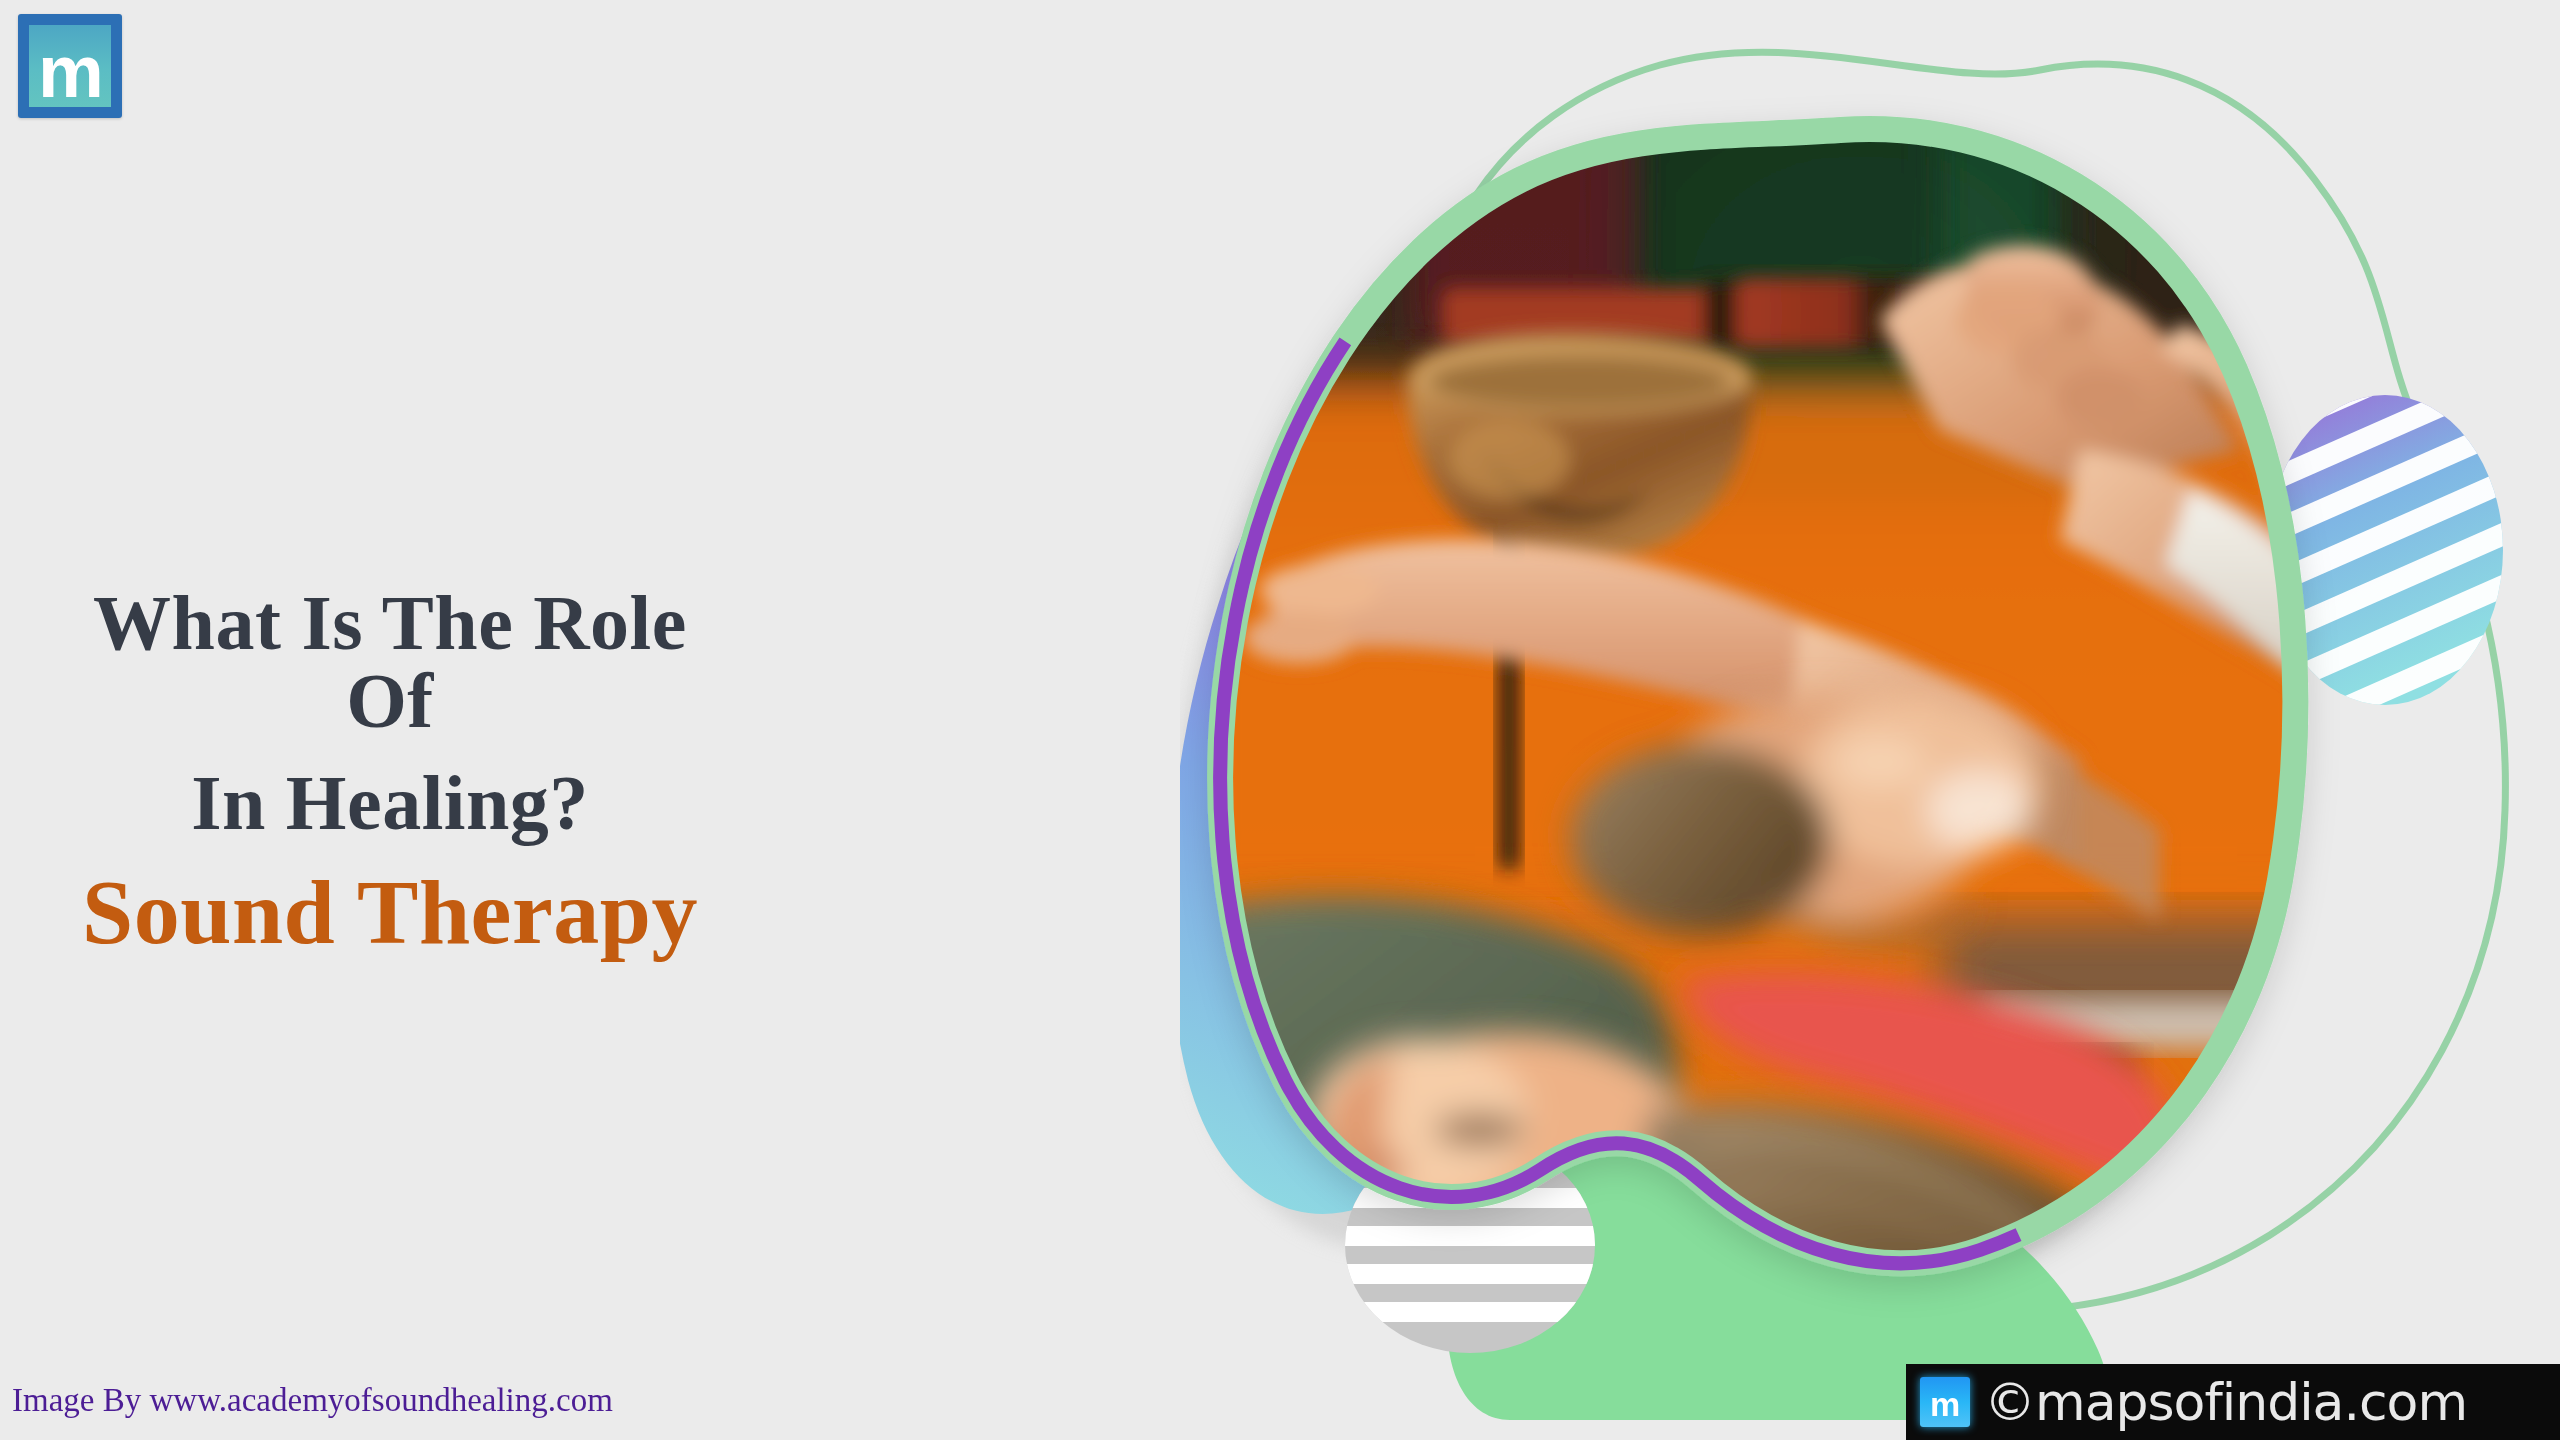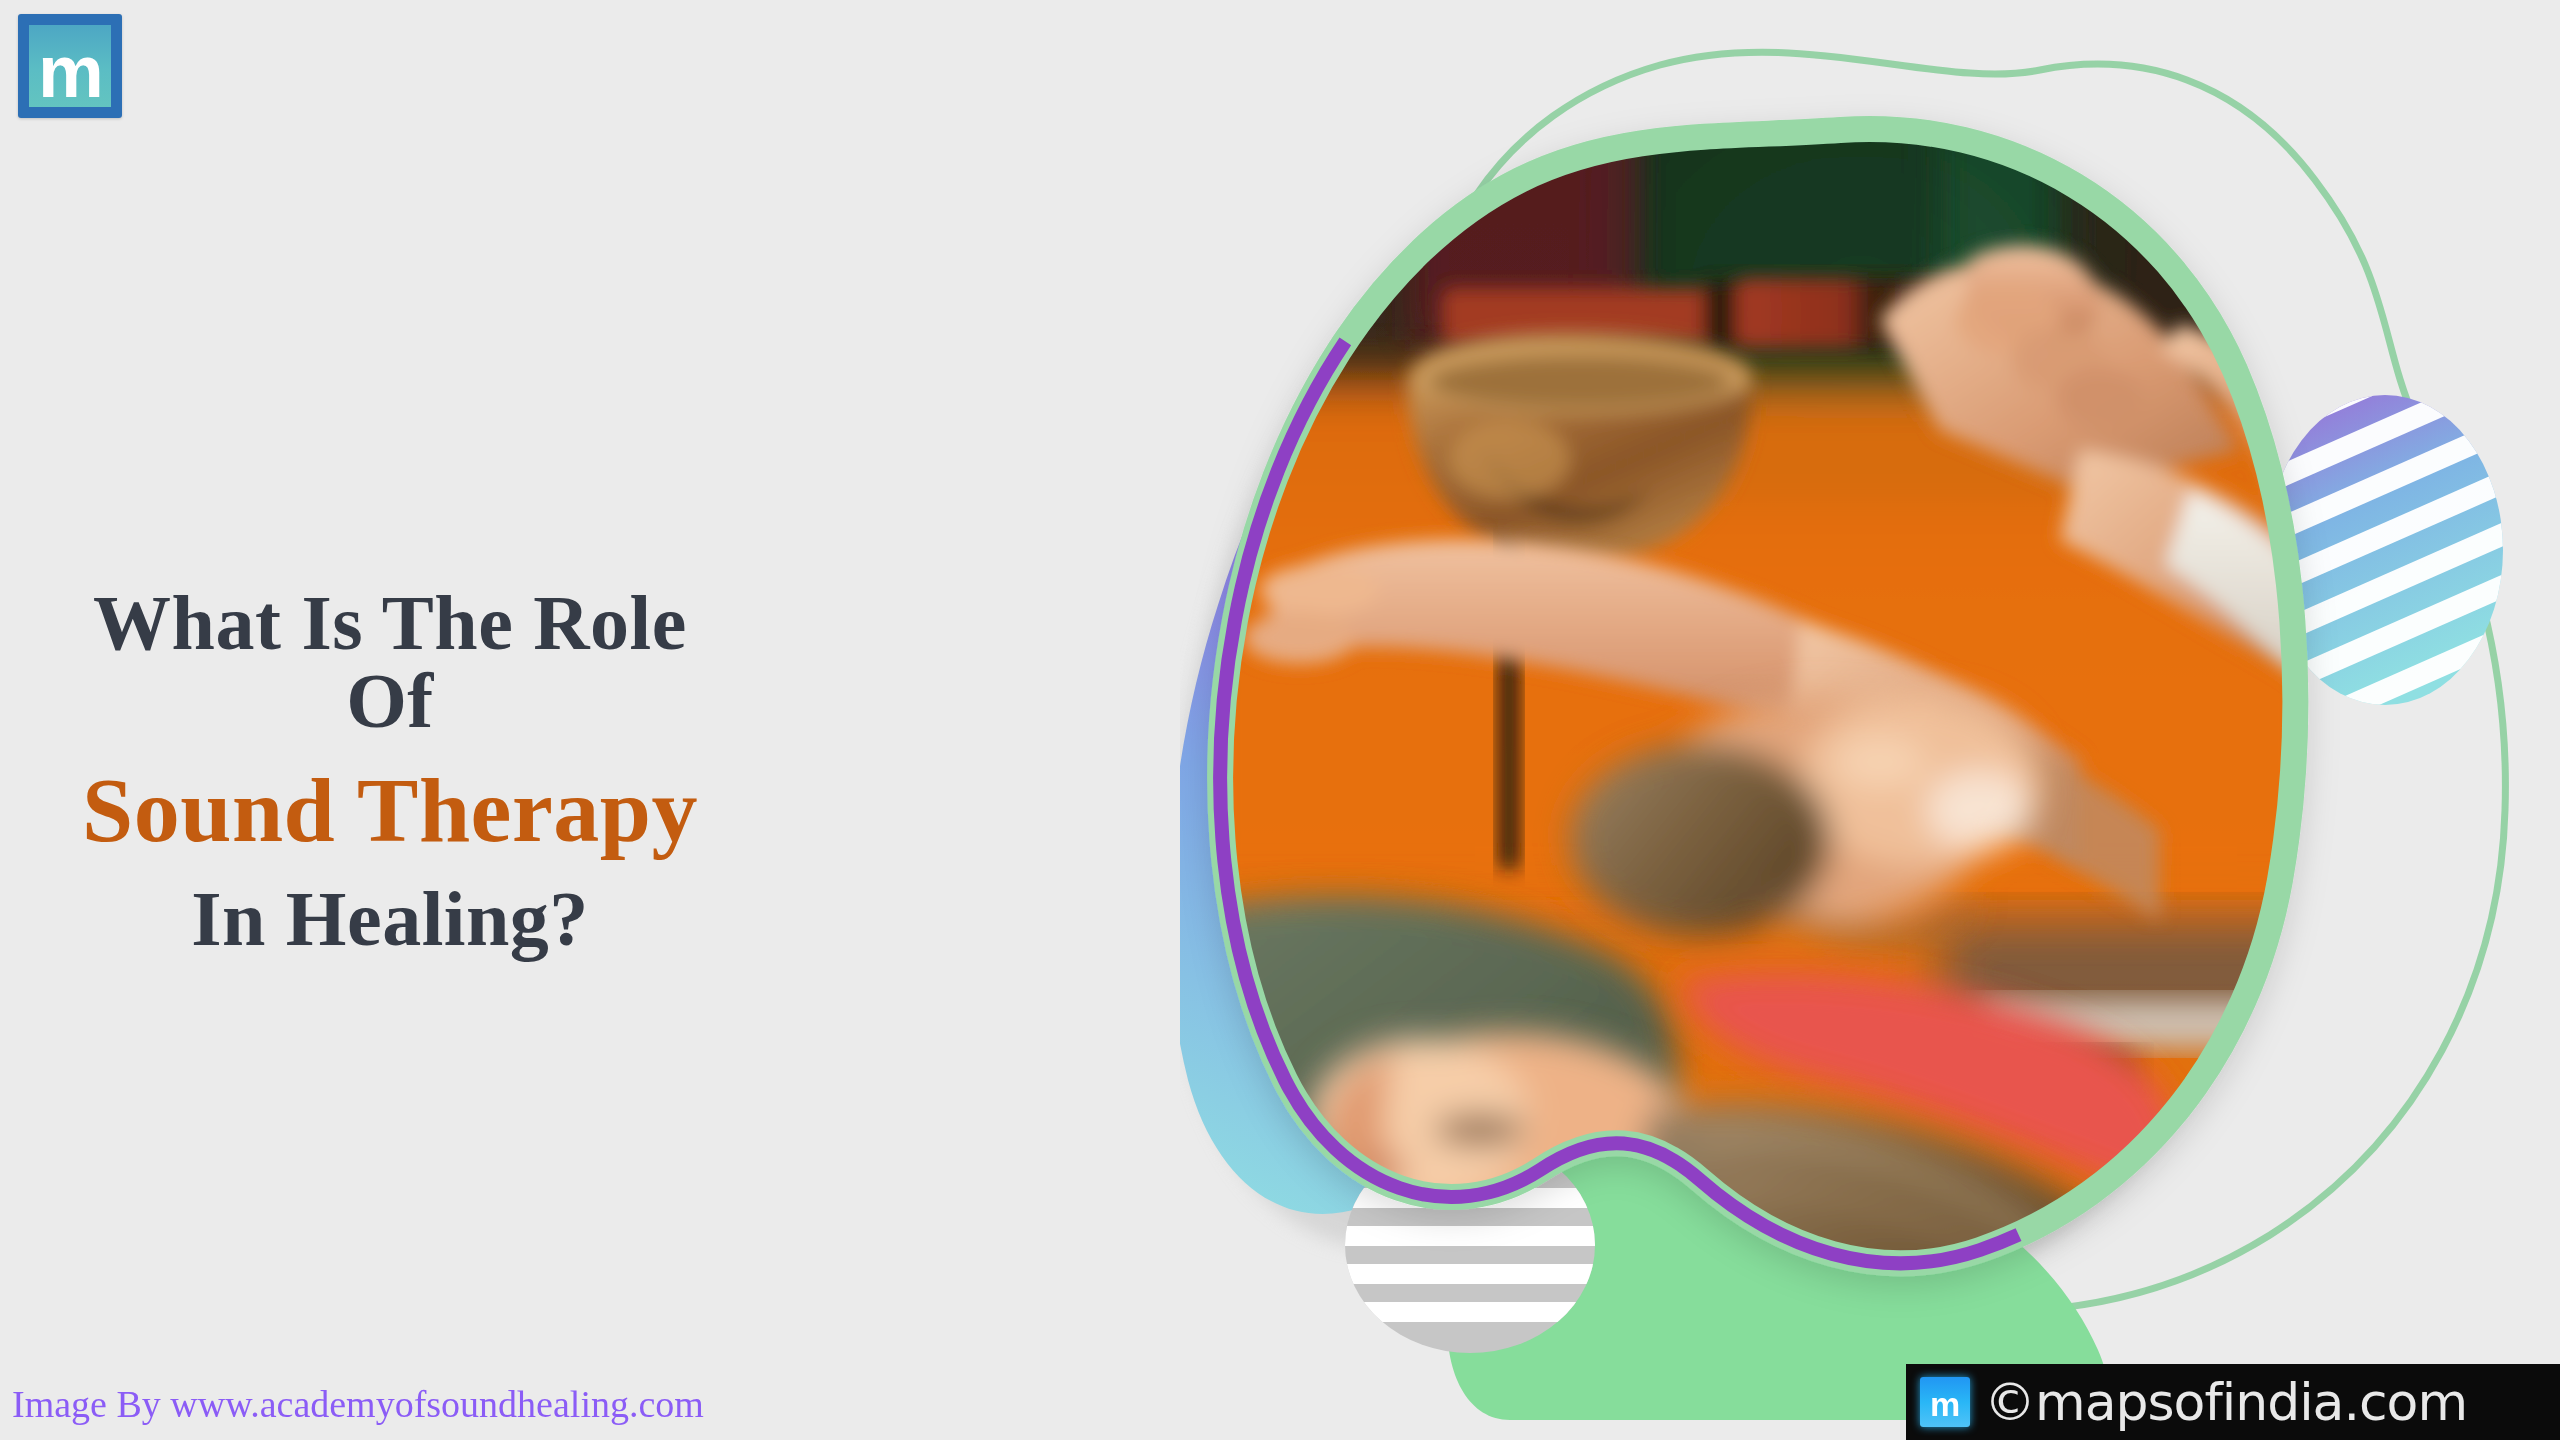--- a/index.html
+++ b/index.html
@@ -77,22 +77,22 @@
     font-size: 78px;
     color: #363c47;
   }
 
   
   #caption {
     position: absolute;
     left: 12px;
     top: 1382px;
     font-family: "Liberation Serif", "DejaVu Serif", serif;
-    font-size: 38px;
-    color: #8b5cf6;
+    font-size: 33px;
+    color: #4c1d95;
     white-space: nowrap;
   }
 
   
   #watermark {
     position: absolute;
     left: 1906px;
     top: 1364px;
     height: 76px;
     background: #0b0b0b;
@@ -148,22 +148,22 @@
 <div id="canvas">
 
   <div id="logo">
     <div class="inner">
       <div class="glyph">m</div>
     </div>
   </div>
 
   <div id="title-block">
     <div class="title-line" id="title-line-1">What Is The Role Of</div>
+    <div class="title-line" id="title-line-3">In Healing?</div>
     <div class="title-line" id="title-line-2">Sound Therapy</div>
-    <div class="title-line" id="title-line-3">In Healing?</div>
   </div>
 
   <div id="caption">Image By www.academyofsoundhealing.com</div>
 
   <div id="artwork">
     <svg width="1380" height="1400" viewBox="0 0 1380 1400" xmlns="http://www.w3.org/2000/svg">
       <defs>
 
         <linearGradient id="gPurpleCyan" x1="0.62" y1="0" x2="0.18" y2="1">
           <stop offset="0%" stop-color="#a02fe0"></stop>

